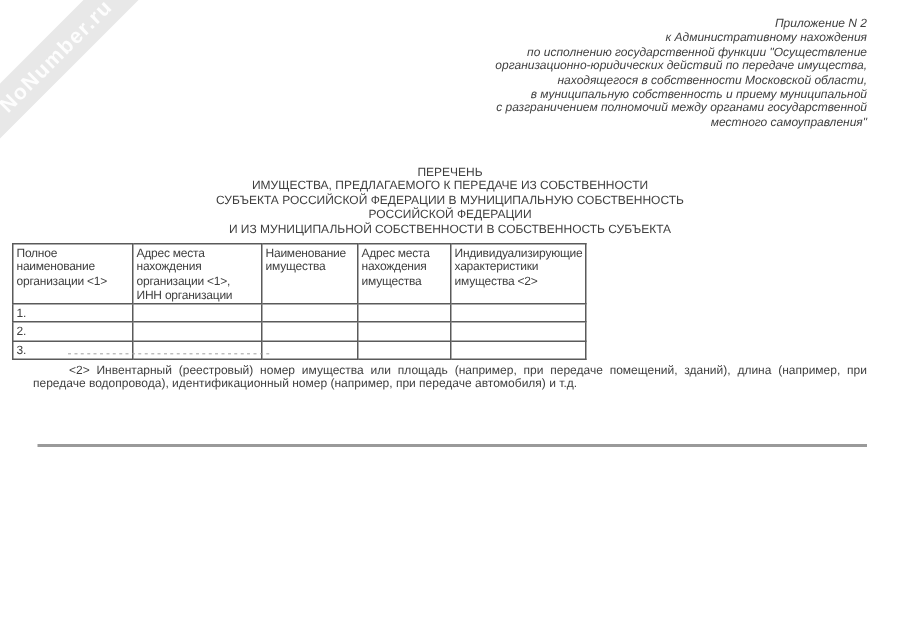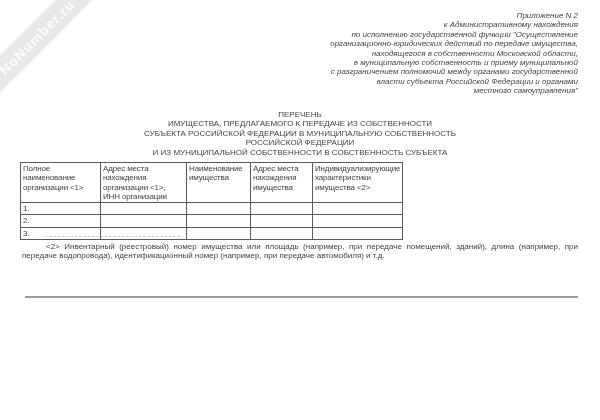--- a/index.html
+++ b/index.html
@@ -52,21 +52,21 @@
     top: 110px;
     left: 22px;
     width: 556px;
     text-align: center;
     font-size: 8px;
     line-height: 9.4px;
   }
   
   table.transfer-table {
     position: absolute;
-    left: 20px;
+    left: 8px;
     top: 162px;
     border-collapse: collapse;
     table-layout: fixed;
     font-size: 8px;
     line-height: 9.3px;
     letter-spacing: -0.15px;
     color: #3f3f3f;
     padding-left: 24px;
   }
   table.transfer-table td {
@@ -121,21 +121,20 @@
   </div>
 
   <div class="appendix-header">
     <div>Приложение N 2</div>
     <div>к Административному нахождения</div>
     <div>по исполнению государственной функции "Осуществление</div>
     <div>организационно-юридических действий по передаче имущества,</div>
     <div>находящегося в собственности Московской области,</div>
     <div>в муниципальную собственность и приему муниципальной</div>
     <div>с разграничением полномочий между органами государственной</div>
-    <div>власти субъекта Российской Федерации и органами</div>
     <div>местного самоуправления"</div>
   </div>
 
   <div class="doc-title">
     <div>ПЕРЕЧЕНЬ</div>
     <div>ИМУЩЕСТВА, ПРЕДЛАГАЕМОГО К ПЕРЕДАЧЕ ИЗ СОБСТВЕННОСТИ</div>
     <div>СУБЪЕКТА РОССИЙСКОЙ ФЕДЕРАЦИИ В МУНИЦИПАЛЬНУЮ СОБСТВЕННОСТЬ</div>
     <div>РОССИЙСКОЙ ФЕДЕРАЦИИ</div>
     <div>И ИЗ МУНИЦИПАЛЬНОЙ СОБСТВЕННОСТИ В СОБСТВЕННОСТЬ СУБЪЕКТА</div>
   </div>

